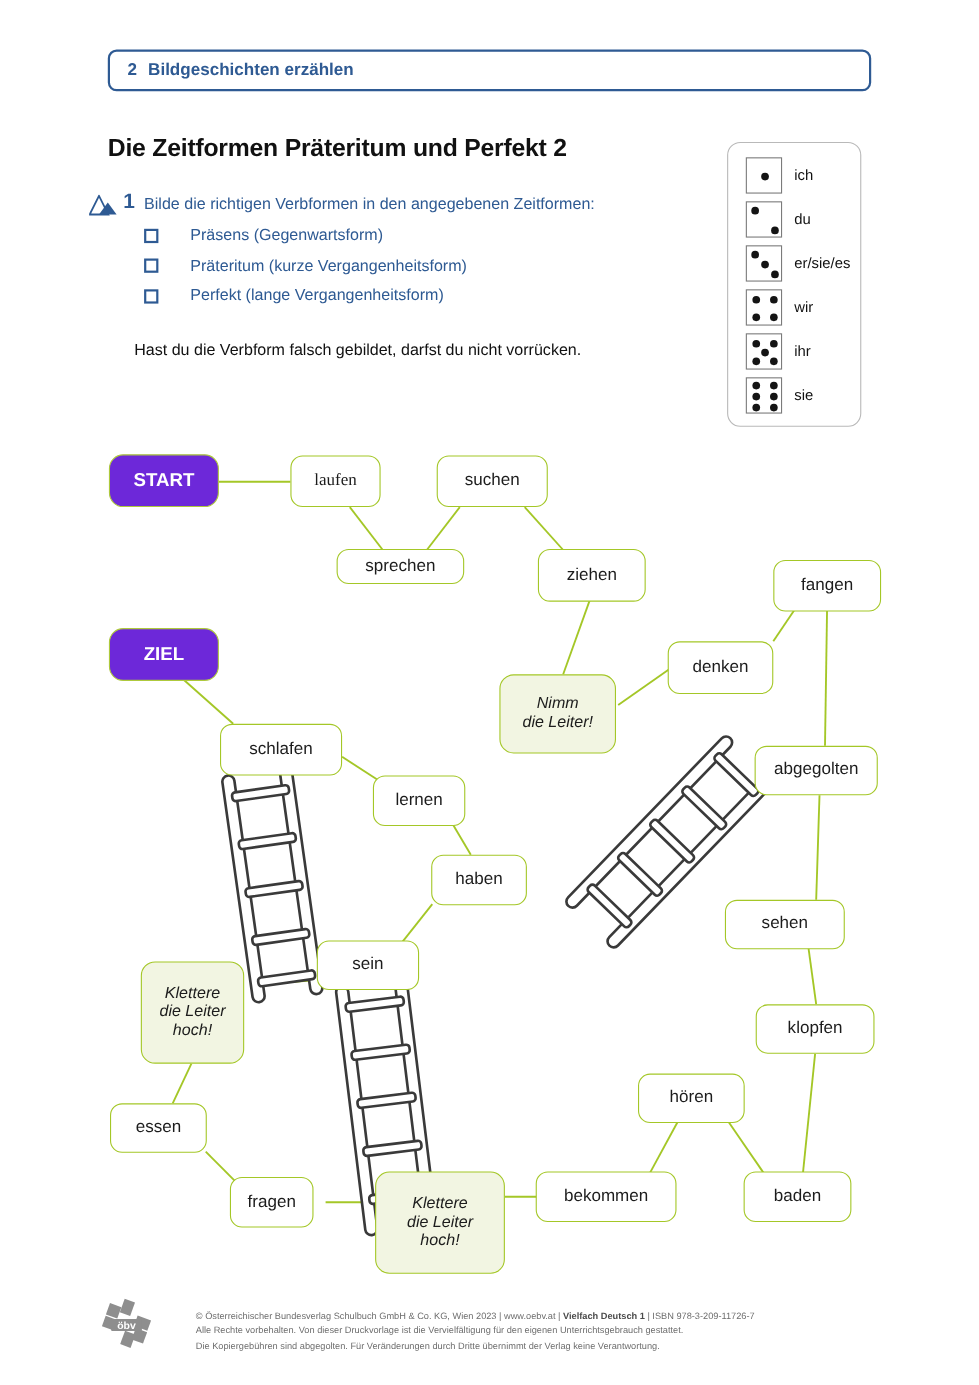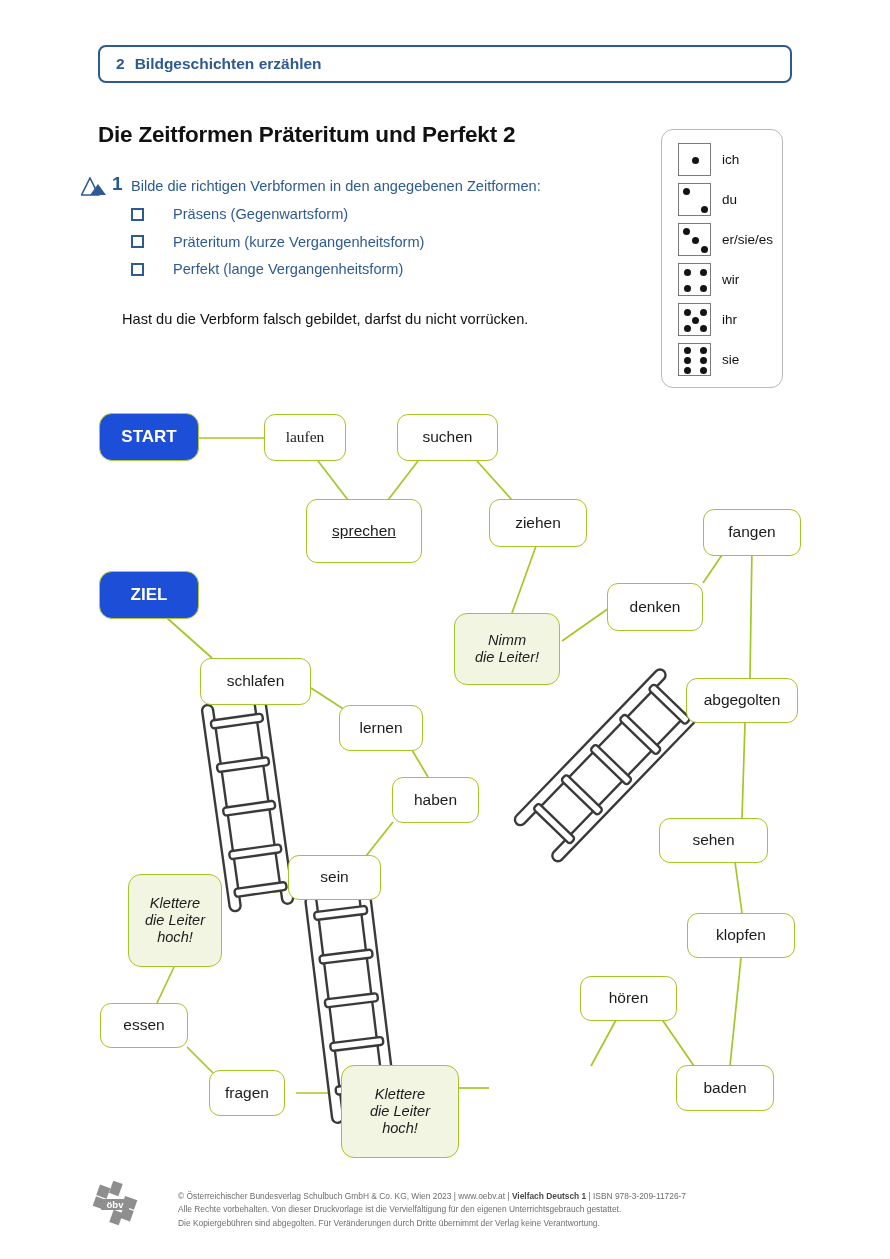--- a/index.html
+++ b/index.html
@@ -89,21 +89,21 @@
     position: absolute;
     border: 1.7px solid #a4c727;
     border-radius: 11px;
     background: #ffffff;
     display: flex; align-items: center; justify-content: center;
     font-size: 15.5px; color: #1c1c1c;
     text-align: center;
     line-height: 1.18;
   }
   .node.terminal {
-    background: #1d4ed8; border-color: #aec93c;
+    background: #6d28d9; border-color: #aec93c;
     color: #ffffff; font-weight: bold; font-size: 17px;
     border-radius: 13px;
   }
   .node.ladder-note {
     background: #f2f5e2; border-color: #a4c727;
     font-style: italic; font-size: 14.6px;
     border-radius: 13px;
   }
 
   
@@ -264,21 +264,21 @@
           <rect x="585" y="760" width="51" height="8" rx="3"></rect>
           <rect x="585" y="802" width="51" height="8" rx="3"></rect>
           <rect x="585" y="842" width="51" height="8" rx="3"></rect>
         </g>
       </g>
     </svg>
 
     <div class="node terminal" style="left:99px;  top:413px; width:100px; height:48px;">START</div>
     <div class="node" style="left:264px; top:414px; width:82px;  height:47px;font-family:Liberation Serif, serif;">laufen</div>
     <div class="node" style="left:397px; top:414px; width:101px; height:47px;">suchen</div>
-    <div class="node" style="left:306px; top:499px; width:116px; height:64px;text-decoration:underline;">sprechen</div>
+    <div class="node" style="left:306px; top:499px; width:116px; height:32px;">sprechen</div>
     <div class="node" style="left:489px; top:499px; width:98px;  height:48px;">ziehen</div>
     <div class="node" style="left:703px; top:509px; width:98px;  height:47px;">fangen</div>
     <div class="node" style="left:607px; top:583px; width:96px;  height:48px;">denken</div>
     <div class="node ladder-note" style="left:454px; top:613px; width:106px; height:72px; white-space:pre-line;">Nimm
 die Leiter!</div>
     <div class="node" style="left:686px; top:678px; width:112px; height:45px;">abgegolten</div>
 
     <div class="node terminal" style="left:99px;  top:571px; width:100px; height:48px;">ZIEL</div>
     <div class="node" style="left:200px; top:658px; width:111px; height:47px;">schlafen</div>
     <div class="node" style="left:339px; top:705px; width:84px;  height:46px;">lernen</div>
@@ -288,20 +288,21 @@
     <div class="node ladder-note" style="left:128px; top:874px; width:94px; height:93px; white-space:pre-line;">Klettere
 die Leiter
 hoch!</div>
     <div class="node" style="left:687px; top:913px; width:108px; height:45px;">klopfen</div>
     <div class="node" style="left:100px; top:1003px; width:88px; height:45px;">essen</div>
     <div class="node" style="left:580px; top:976px; width:97px;  height:45px;">hören</div>
     <div class="node" style="left:209px; top:1070px; width:76px; height:46px;">fragen</div>
     <div class="node ladder-note" style="left:341px; top:1065px; width:118px; height:93px; white-space:pre-line;">Klettere
 die Leiter
 hoch!</div>
+    <div class="node" style="left:487px; top:1065px; width:128px; height:46px;">bekommen</div>
     <div class="node" style="left:676px; top:1065px; width:98px;  height:46px;">baden</div>
   </div>
 
   <svg class="footer-logo" viewBox="0 0 46 46">
     <g fill="#8e8e8e">
       <rect x="19" y="2" width="10" height="13" transform="rotate(20 24 8)"></rect>
       <rect x="19" y="31" width="10" height="13" transform="rotate(20 24 38)"></rect>
       <rect x="2" y="18" width="13" height="10" transform="rotate(20 8 23)"></rect>
       <rect x="31" y="18" width="13" height="10" transform="rotate(20 38 23)"></rect>
       <rect x="6" y="6" width="11" height="11" transform="rotate(20 11 11)"></rect>

